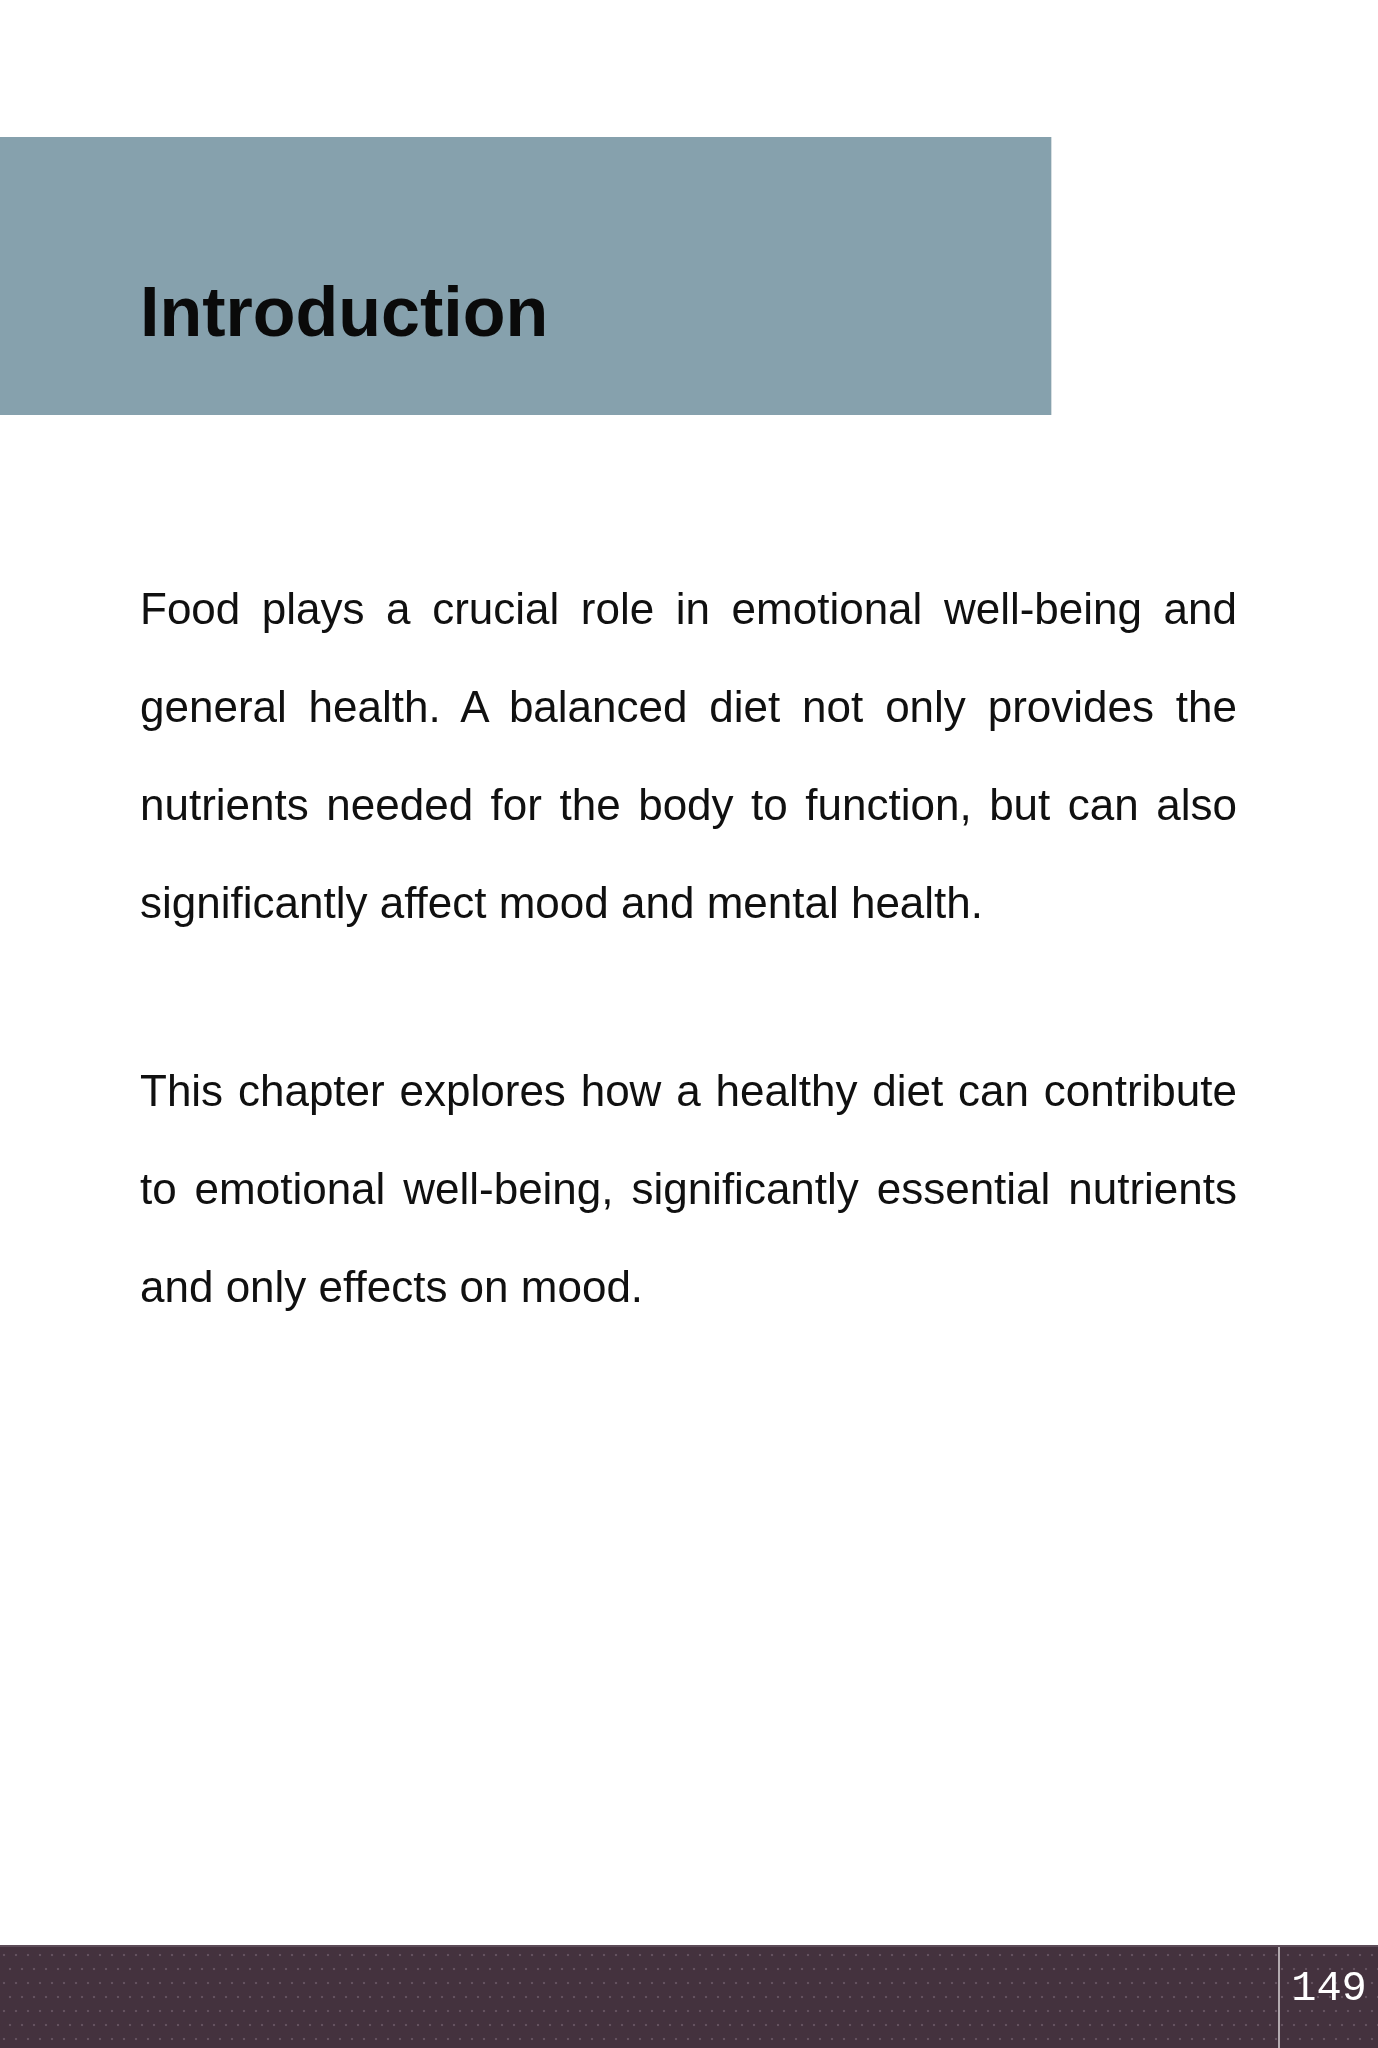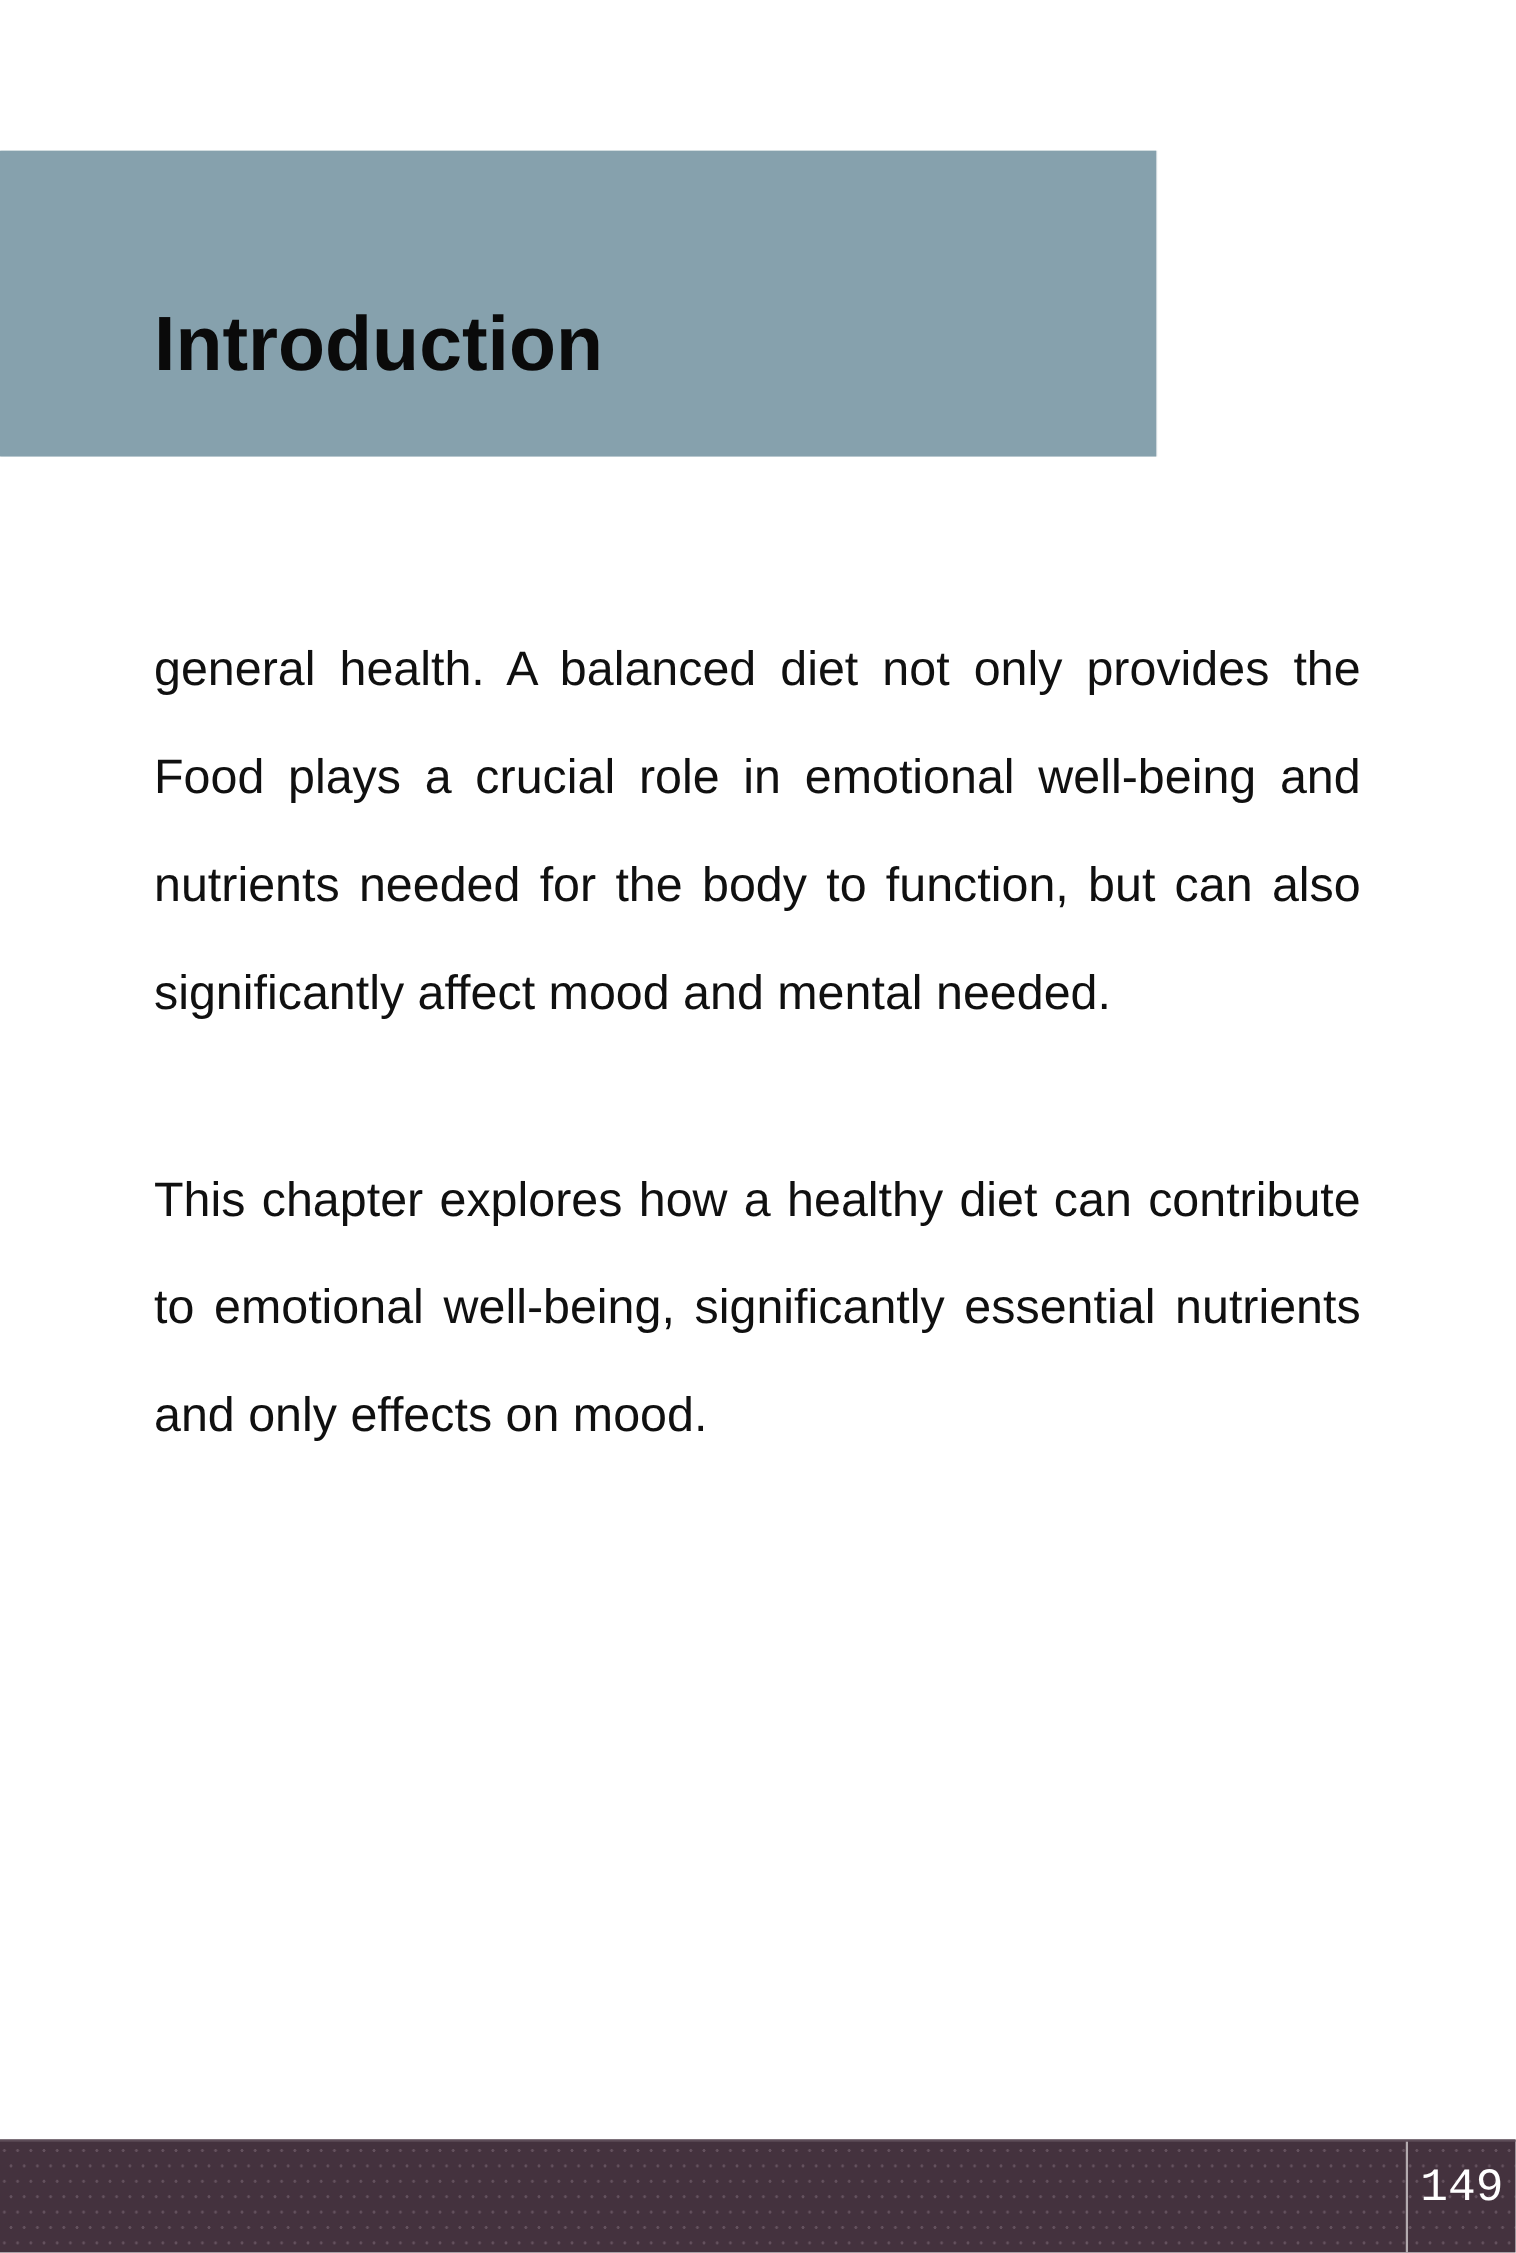--- a/index.html
+++ b/index.html
@@ -103,24 +103,24 @@
 </head>
 <body>
 
 <div class="page">
 
   <div class="header-band"></div>
 
   <h1 class="section-title">Introduction</h1>
 
   <div class="paragraph paragraph-1">
+    <div class="text-line">Food plays a crucial role in emotional well-being and</div>
     <div class="text-line">general health. A balanced diet not only provides the</div>
-    <div class="text-line">Food plays a crucial role in emotional well-being and</div>
     <div class="text-line">nutrients needed for the body to function, but can also</div>
-    <div class="text-line last">significantly affect mood and mental needed.</div>
+    <div class="text-line last">significantly affect mood and mental health.</div>
   </div>
 
   <div class="paragraph paragraph-2">
     <div class="text-line">This chapter explores how a healthy diet can contribute</div>
     <div class="text-line">to emotional well-being, significantly essential nutrients</div>
     <div class="text-line last">and only effects on mood.</div>
   </div>
 
   <div class="footer-bar">
     <div class="footer-divider"></div>

